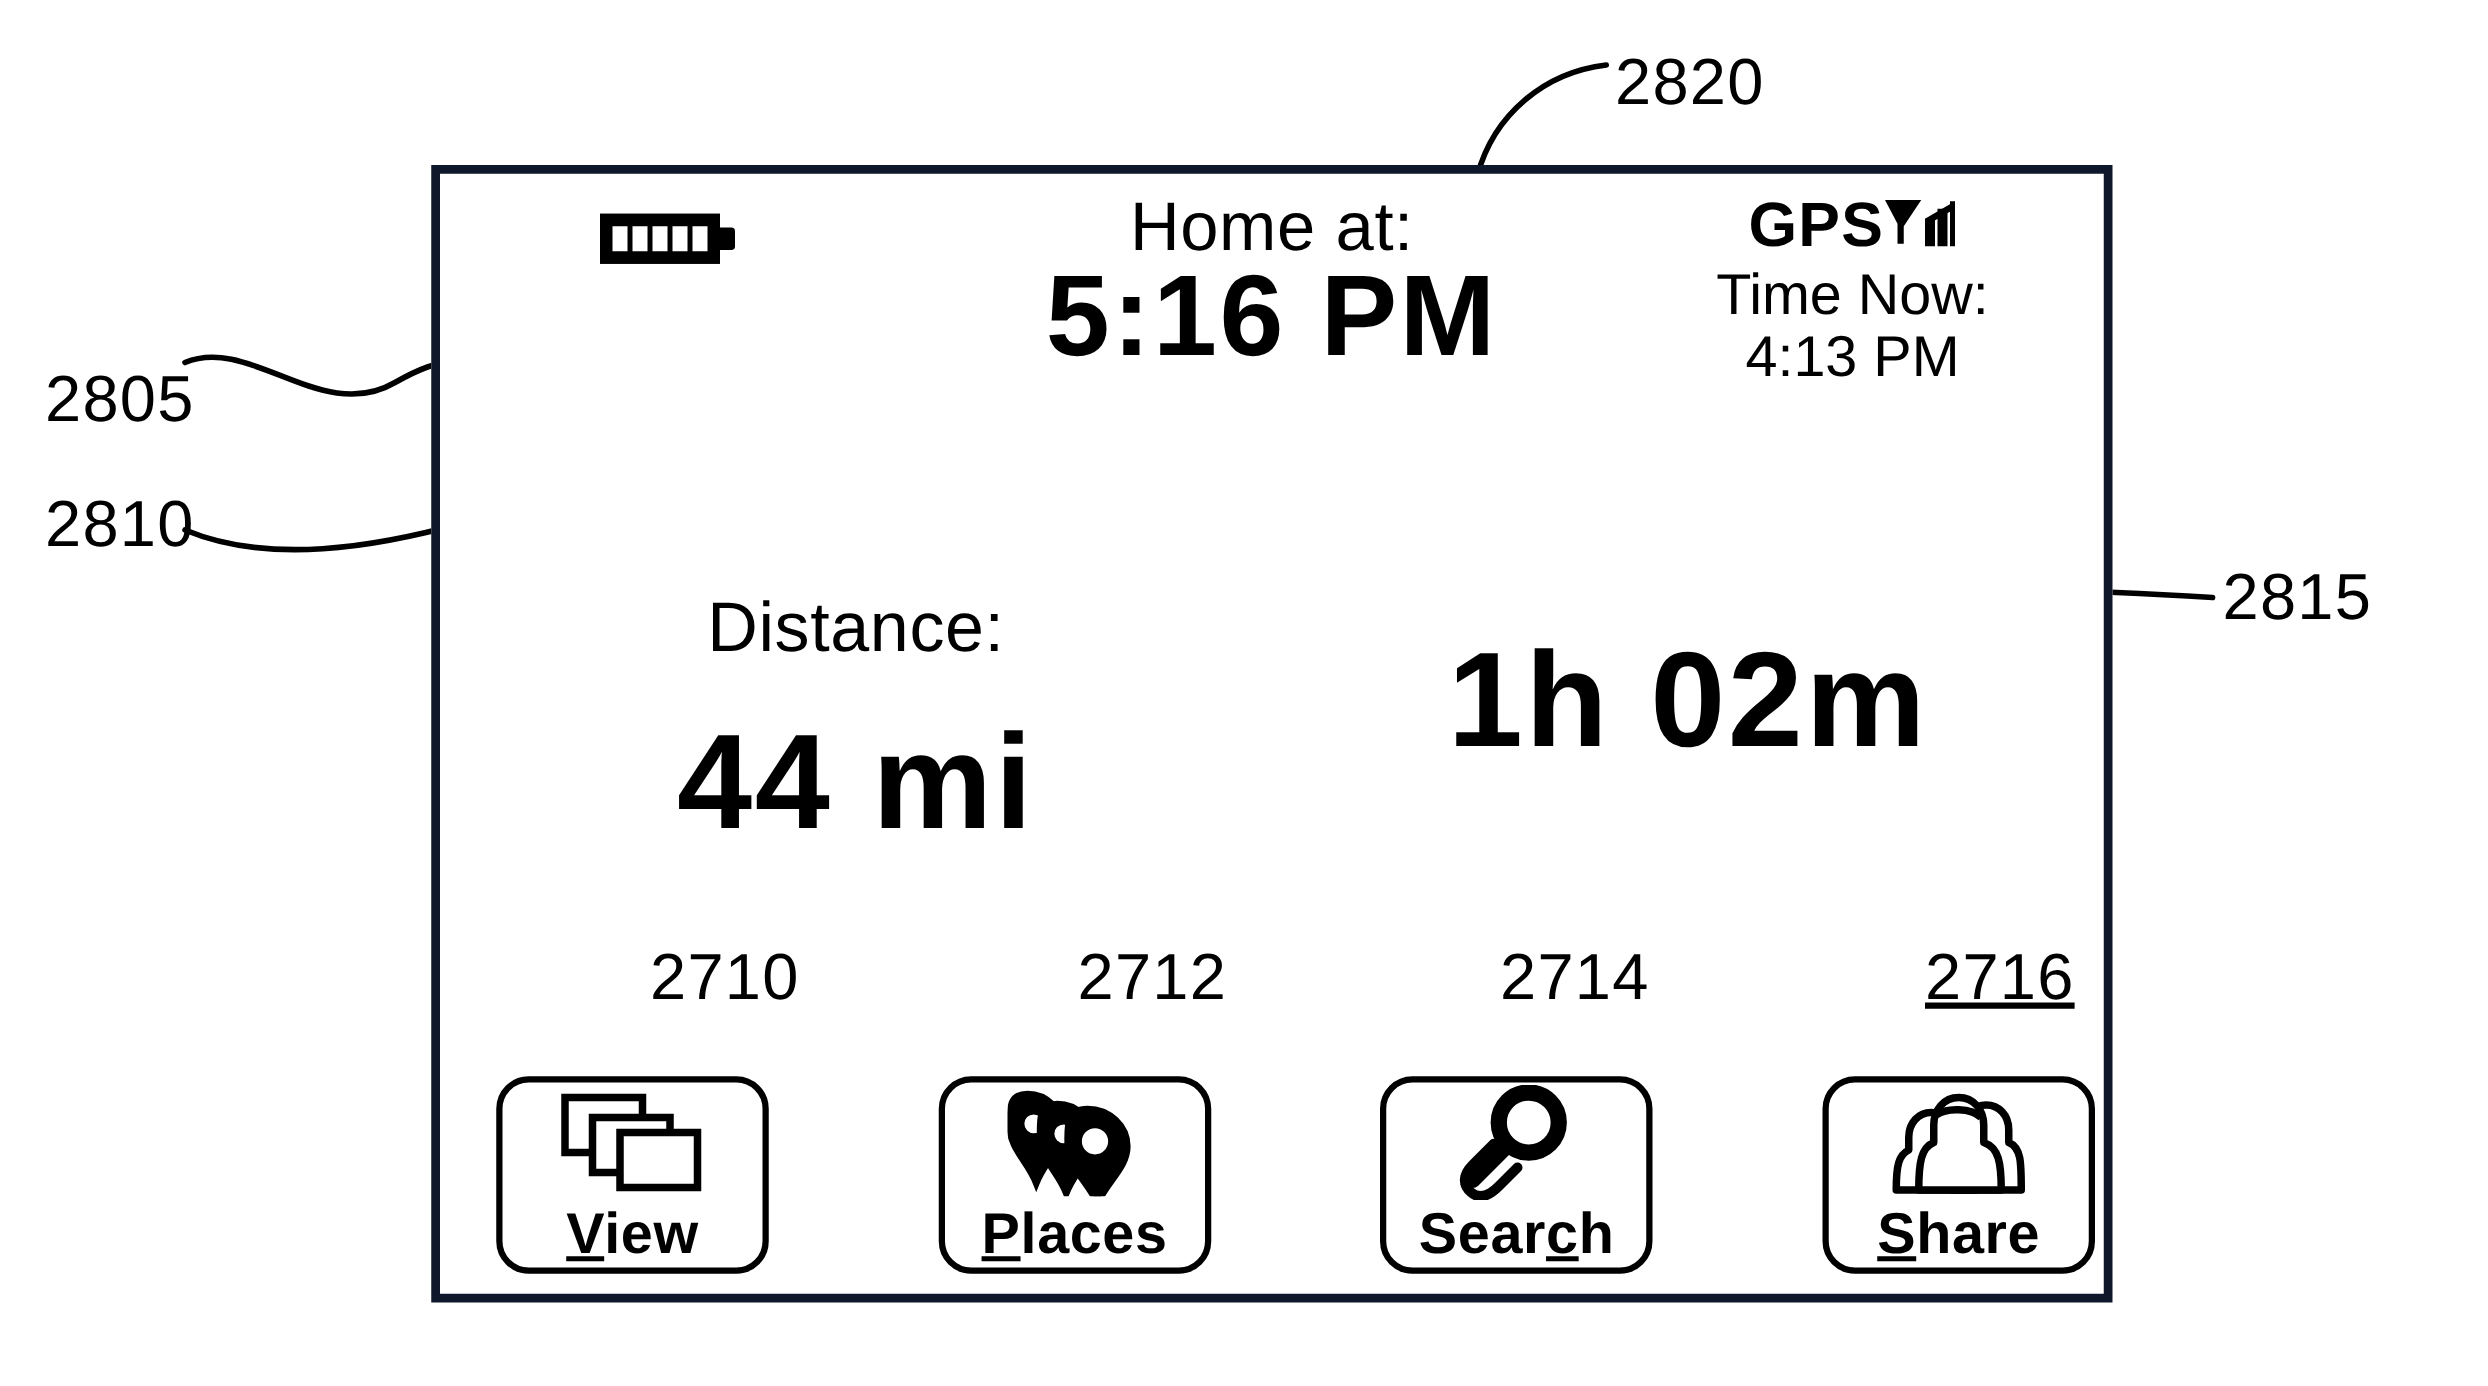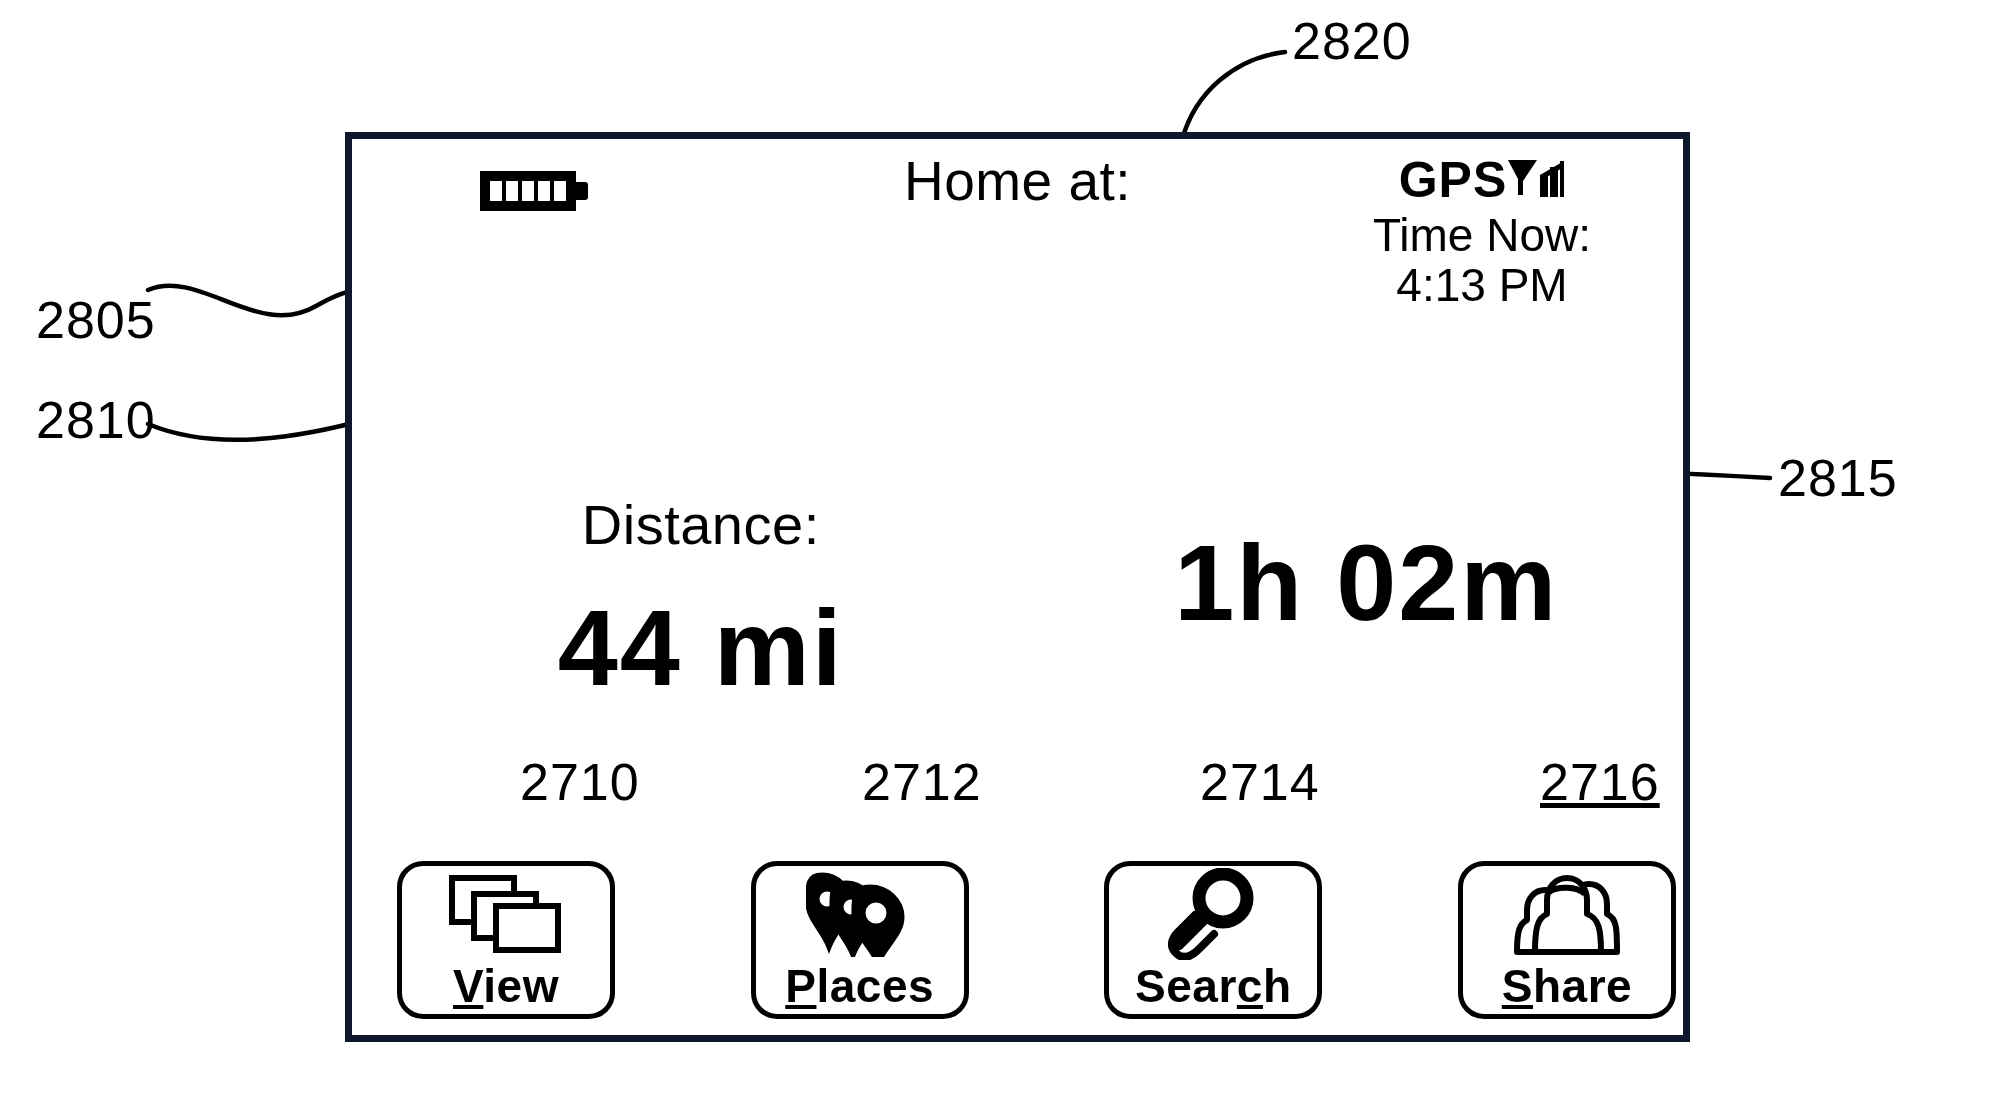--- a/index.html
+++ b/index.html
@@ -114,25 +114,24 @@
     margin-top: 4px;
   }
   .time-now-value {
     font-size: 46px;
     line-height: 1.08;
   }
 
   
   .metrics {
     position: absolute;
-    left: 16px;
+    left: 0;
     top: 330px;
     width: 100%;
     display: flex;
-    margin-top: 23px;
   }
   .metric {
     flex: 1 1 50%;
     text-align: center;
   }
   .metric-label {
     font-size: 56px;
     letter-spacing: 0.5px;
   }
   .metric-value {
@@ -181,21 +180,21 @@
   }
   .softkey-label .uk { text-decoration: underline; }
 
   
   .ref {
     position: absolute;
     font-size: 52px;
     letter-spacing: 1px;
     white-space: nowrap;
   }
-  #ref-2820 { left: 1292px; top: 11px; }
+  #ref-2820 { left: 1292px; top: 36px; }
   #ref-2805 { left: 36px;  top: 290px; }
   #ref-2810 { left: 36px;  top: 390px; }
   #ref-2815 { left: 1778px; top: 448px; }
   #ref-2710 { left: 520px; top: 752px; }
   #ref-2712 { left: 862px; top: 752px; }
   #ref-2714 { left: 1200px; top: 752px; }
   #ref-2716 { left: 1540px; top: 752px; text-decoration: underline; }
 
   #leaders {
     position: absolute;
@@ -239,20 +238,21 @@
         <div class="battery-seg"></div>
         <div class="battery-seg"></div>
         <div class="battery-seg"></div>
         <div class="battery-seg"></div>
         <div class="battery-seg"></div>
       </div>
       <div class="battery-cap"></div>
     </div>
 
     <div class="home-at-label">Home at:</div>
+    <div class="home-at-time">5:16 PM</div>
 
     <div class="gps-block">
       <div class="gps-row">
         <span class="gps-text">GPS</span>
         <span class="signal-icon">
           <svg width="58" height="42" viewBox="0 0 58 42" xmlns="http://www.w3.org/2000/svg">
             <path d="M1 3 L30 3 L16 24 L16 38 L11 38 L11 22 Z" fill="#000"></path>
             <path d="M33 18 L41 18 L41 40 L33 40 Z" fill="#000"></path>
             <path d="M43 10 L51 10 L51 40 L43 40 Z" fill="#000"></path>
             <path d="M53 4 L57 4 L57 40 L53 40 Z" fill="#000"></path>

